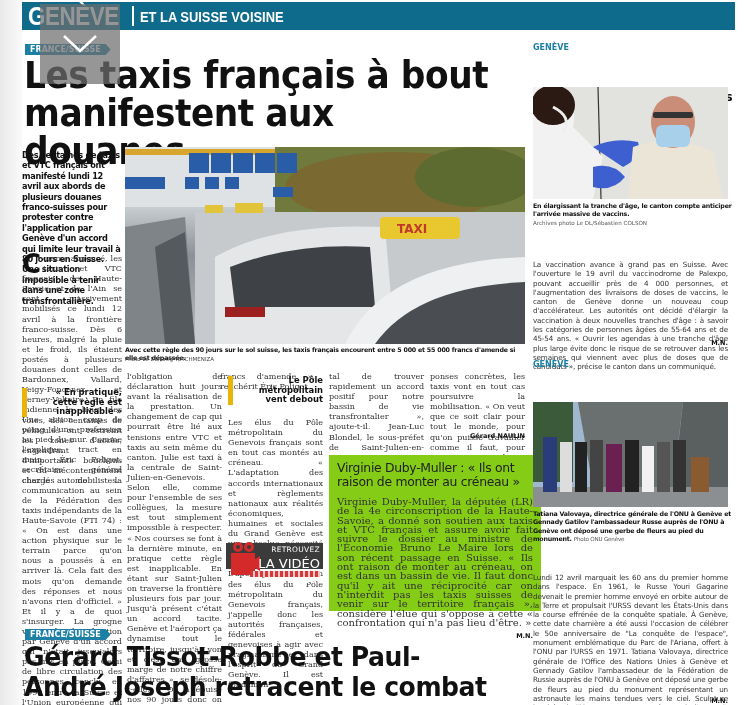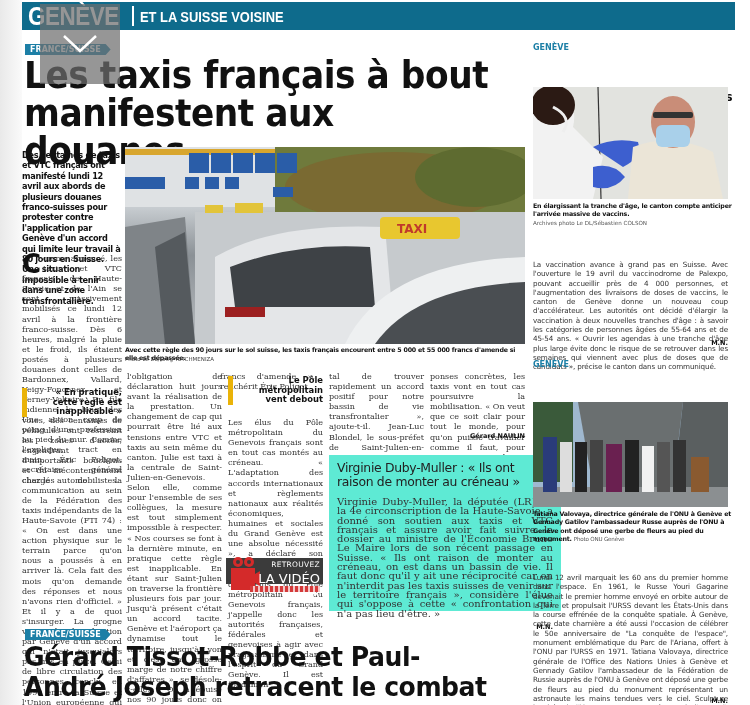--- a/index.html
+++ b/index.html
@@ -54,30 +54,30 @@
       font-family: "DejaVu Sans", sans-serif; font-weight: bold; font-size: 6.5px; color: #111; }
 
     
     .main-photo { position: absolute; left: 125px; top: 147px; width: 400px; height: 197px; overflow: hidden;
       background: linear-gradient(180deg, #dfe3e6 0%, #c9ced2 30%, #8b9196 55%, #b9bdc1 100%); }
     .photo-caption { position: absolute; left: 125px; top: 346px; width: 400px; font-family: "DejaVu Sans", sans-serif;
       font-weight: bold; font-size: 6.3px; line-height: 8px; color: #111; letter-spacing: -0.2px; }
     .photo-credit { position: absolute; left: 125px; top: 356px; font-family: "DejaVu Sans", sans-serif; font-size: 5.5px; color: #444; }
 
     
-    .video-promo { position: absolute; left: 226px; top: 556px; width: 94px; height: 40px; }
+    .video-promo { position: absolute; left: 226px; top: 541px; width: 94px; height: 40px; }
     .video-dark { position: absolute; left: 0; top: 2px; width: 97px; height: 26px; background: #3b3b3b; }
     .video-cam { position: absolute; left: 3px; top: 0px; }
     .video-text1 { position: absolute; left: 40px; top: 4px; width: 54px; text-align: right; font-family: "DejaVu Sans", sans-serif; font-size: 7.5px; color: #fff; letter-spacing: 0.3px; }
     .video-text2 { position: absolute; left: 28px; top: 15px; width: 66px; text-align: right; font-family: "DejaVu Sans", sans-serif; font-size: 13px; color: #fff; }
     .video-logo { position: absolute; left: 24px; top: 30px; width: 70px; height: 6px;
       background: repeating-linear-gradient(90deg, #d43a3a 0 3px, #f3c7c7 3px 5px); }
 
     
-    .box-dm { position: absolute; left: 329px; top: 455px; width: 232px; height: 156px; background: #5eead4; padding: 6px 8px; }
+    .box-dm { position: absolute; left: 329px; top: 455px; width: 212px; height: 156px; background: #84cc16; padding: 6px 8px; }
     .box-dm-title { font-family: "DejaVu Sans", sans-serif; font-size: 12.4px; line-height: 14px; color: #222; letter-spacing: -0.3px; }
     .box-dm-body { margin-top: 8px; font-size: 10px; line-height: 9.3px; text-align: justify; color: #333; }
     .box-dm-sign { text-align: right; font-family: "DejaVu Sans", sans-serif; font-weight: bold; font-size: 6.5px; margin-top: 5px; color: #111; }
 
     
     .side-kicker { position: absolute; font-family: "DejaVu Sans", sans-serif; font-weight: bold; font-size: 8px; color: #1c7fa6; }
     .side-k1 { left: 533px; top: 43px; }
     .side-k2 { left: 533px; top: 360px; }
     .side-title { position: absolute; font-family: "DejaVu Sans", sans-serif; font-weight: bold; font-size: 11.4px; line-height: 13px; color: #111; letter-spacing: -0.3px; margin-top: 36px; }
     .side-t1 { left: 533px; top: 55px; width: 200px; }

